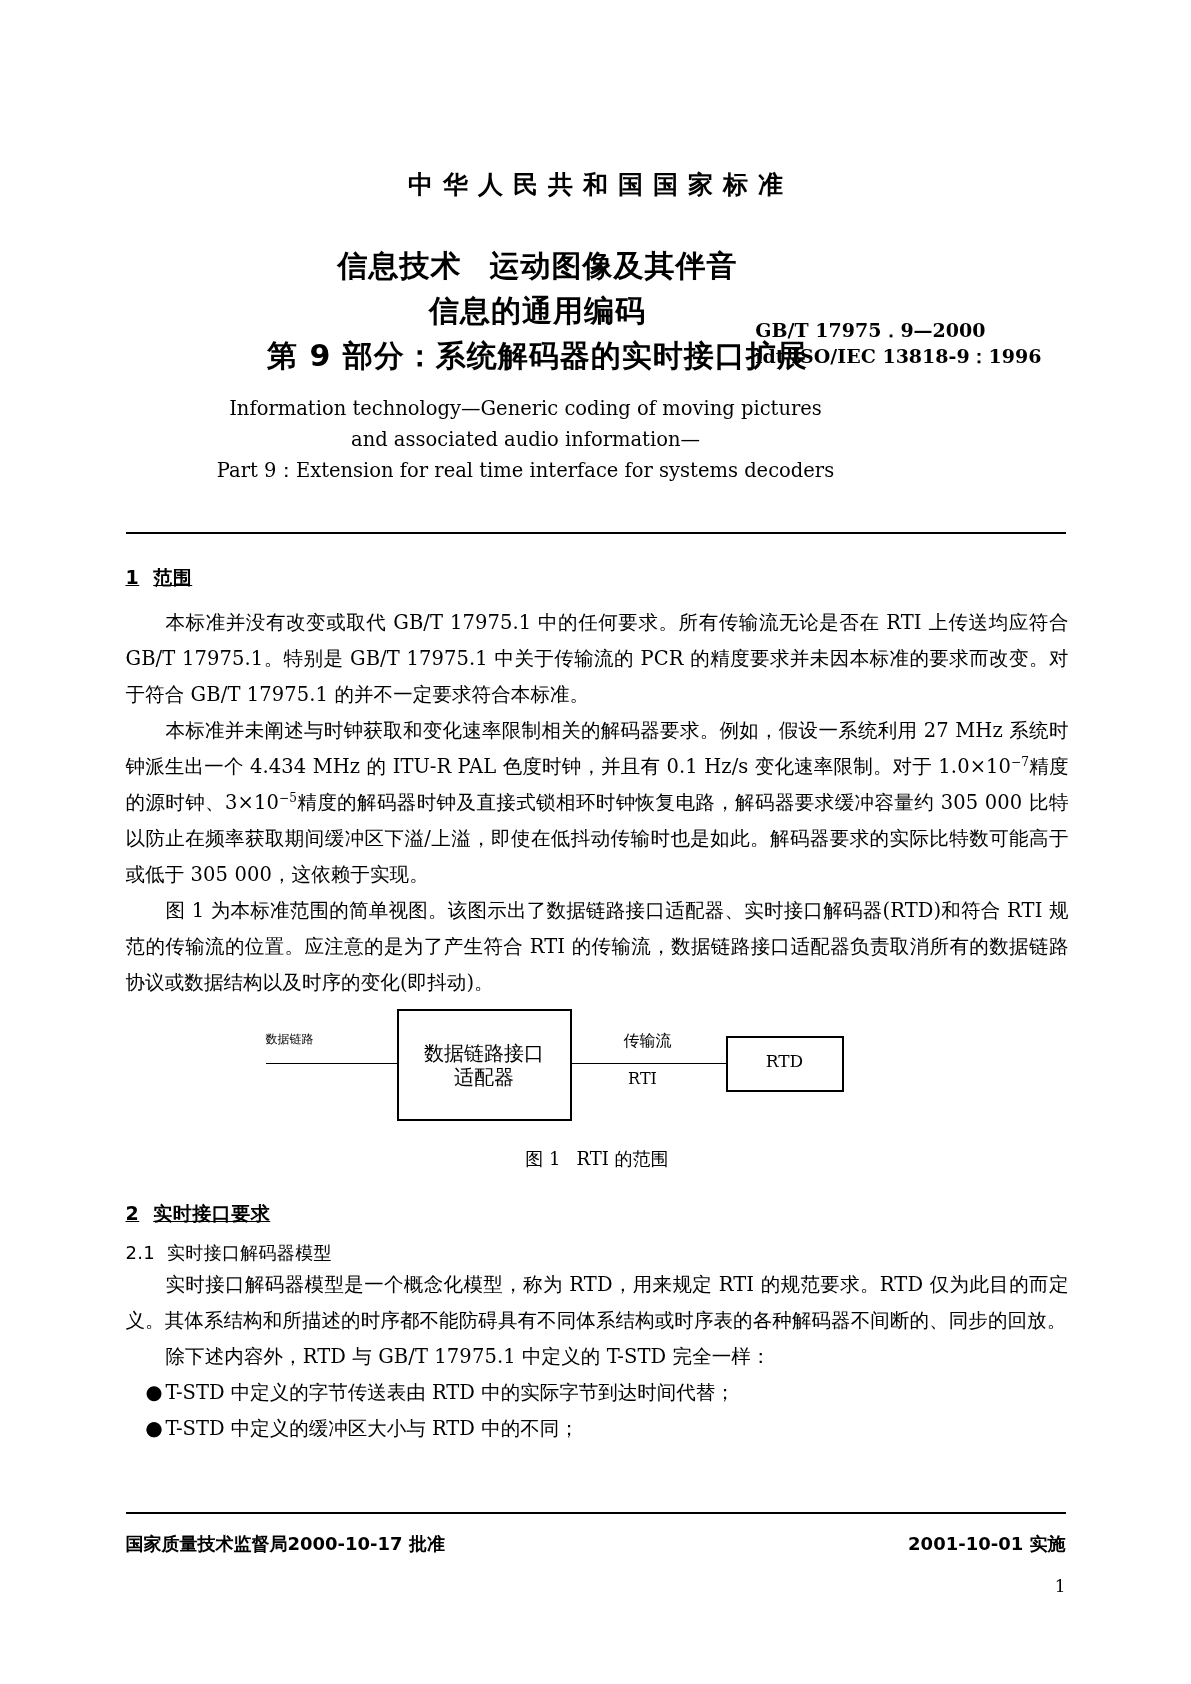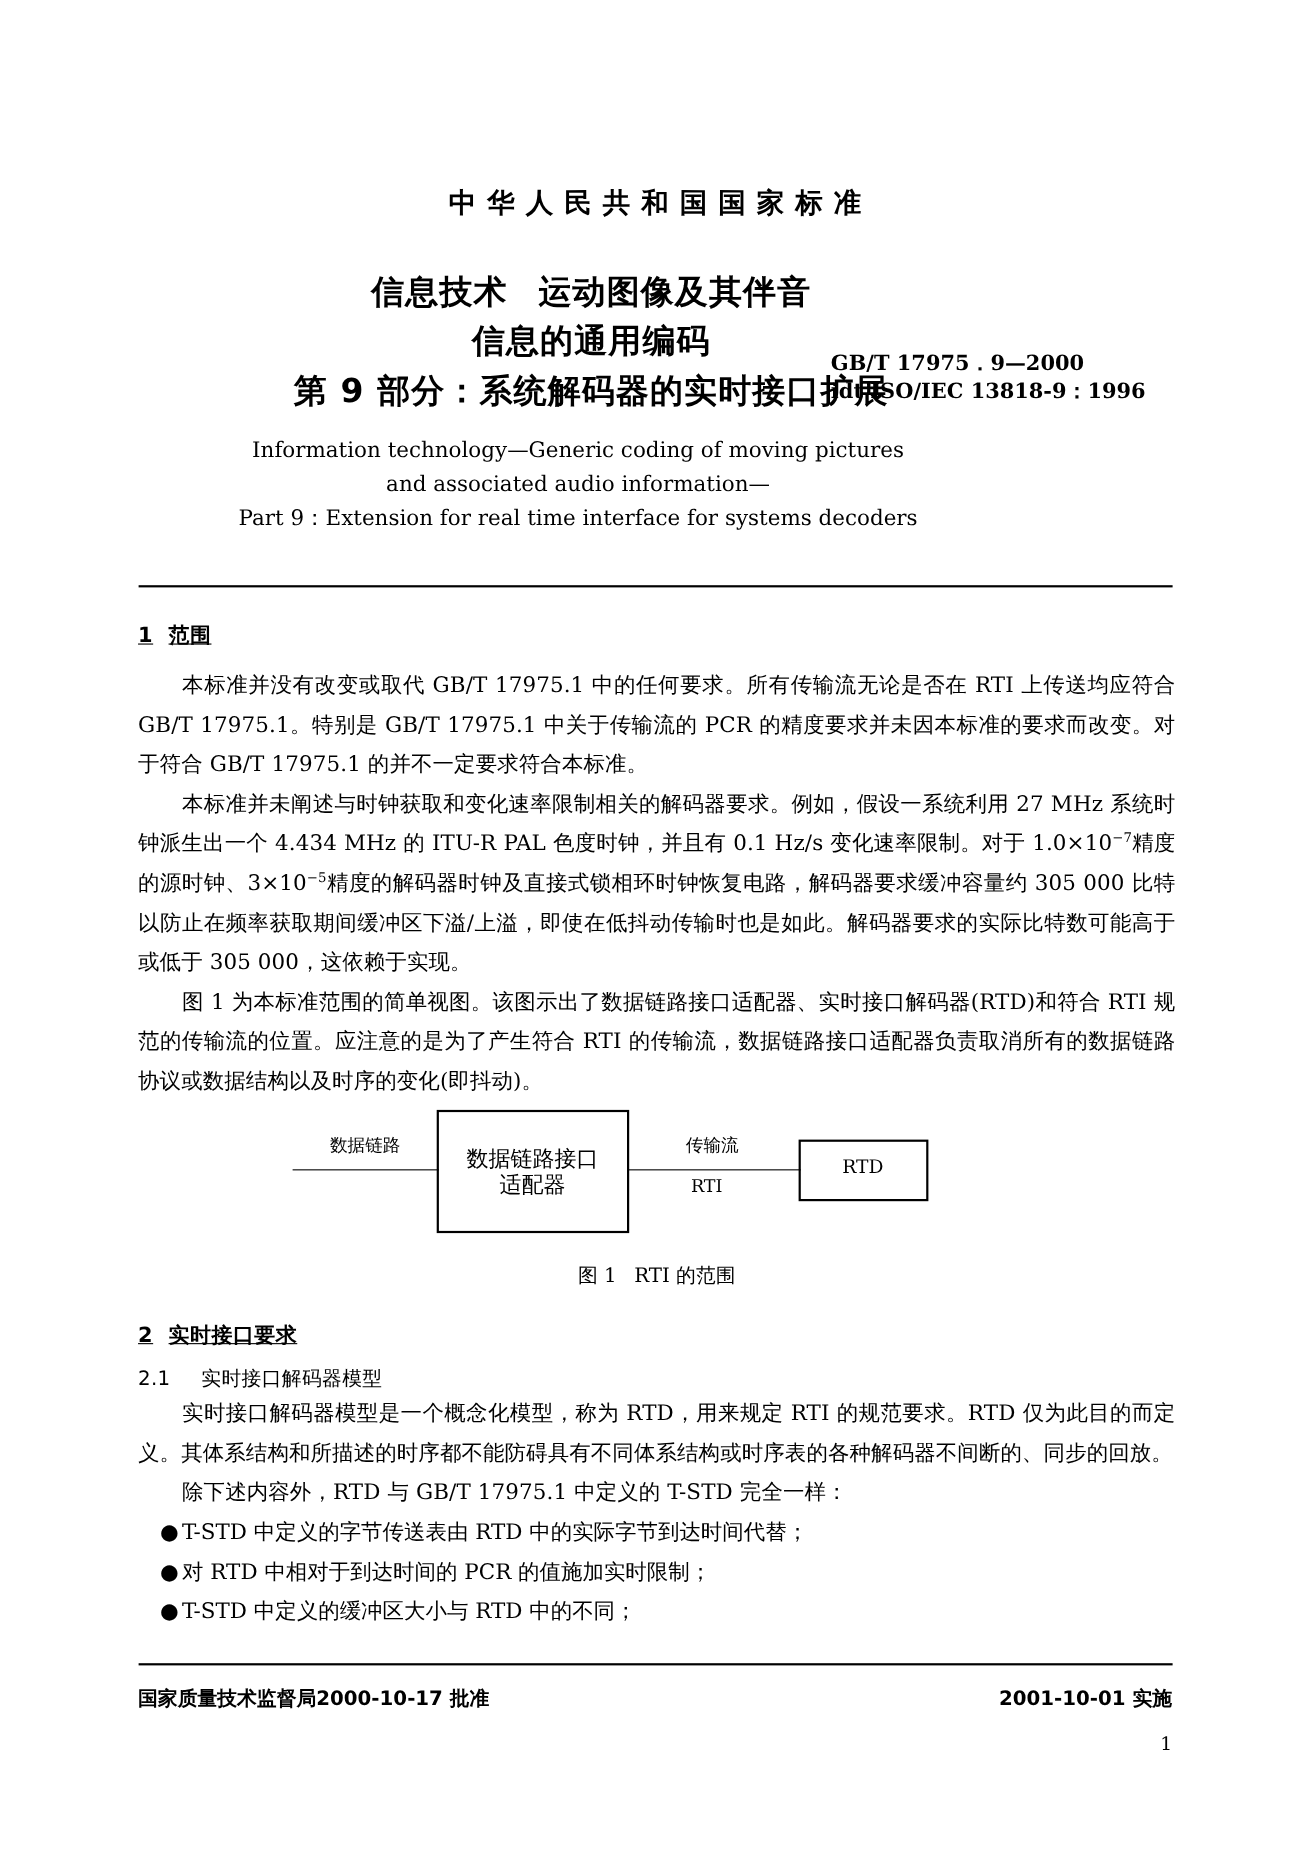--- a/index.html
+++ b/index.html
@@ -109,21 +109,21 @@
     text-decoration: underline;
   }
   .h1 .num { margin-right: 14px; }
 
   .h2 {
     font-family: "DejaVu Sans", "Liberation Sans", sans-serif;
     font-size: 18px;
     margin: 6px 0 2px 0;
     letter-spacing: 0.3px;
   }
-  .h2 .num { margin-right: 28px; }
+  .h2 .num { margin-right: 12px; }
 
   p.para {
     margin: 0;
     font-size: 19.5px;
     line-height: 36px;
     text-align: justify;
     text-indent: 40px;
     letter-spacing: 0.1px;
     font-family: "DejaVu Serif", "Liberation Serif", serif;
   }
@@ -206,22 +206,22 @@
     left: 444px;
     top: 54px;
     width: 158px;
     border-top: 1.6px solid #000;
   }
   .lbl-datalink {
     position: absolute;
     left: 140px;
     top: 22px;
     width: 133px;
-    text-align: center;
-    font-size: 16px;
+    text-align: left;
+    font-size: 12px;
     font-family: Liberation Serif, serif;
   }
   .lbl-ts {
     position: absolute;
     left: 452px;
     top: 22px;
     width: 140px;
     text-align: center;
     font-size: 16px;
     font-family: "DejaVu Serif", "Liberation Serif", serif;
@@ -348,21 +348,20 @@
     <p class="para">实时接口解码器模型是一个概念化模型，称为 RTD，用来规定 RTI 的规范要求。RTD 仅为此目的而定义。其体系结构和所描述的时序都不能防碍具有不同体系结构或时序表的各种解码器不间断的、同步的回放。</p>
     <p class="para">除下述内容外，RTD 与 GB/T 17975.1 中定义的 T-STD 完全一样：</p>
 
     <ul class="bullets">
       <li>
         <span class="dot">●</span>
         <span>T-STD 中定义的字节传送表由 RTD 中的实际字节到达时间代替；</span>
       </li>
       <li>
         <span class="dot">●</span>
-        <span>对 RTD 中相对于到达时间的 PCR 的值施加实时限制；</span>
       </li>
       <li>
         <span class="dot">●</span>
         <span>T-STD 中定义的缓冲区大小与 RTD 中的不同；</span>
       </li>
     </ul>
   </div>
 
   <div class="hr-bottom"></div>
   <div class="footer">

